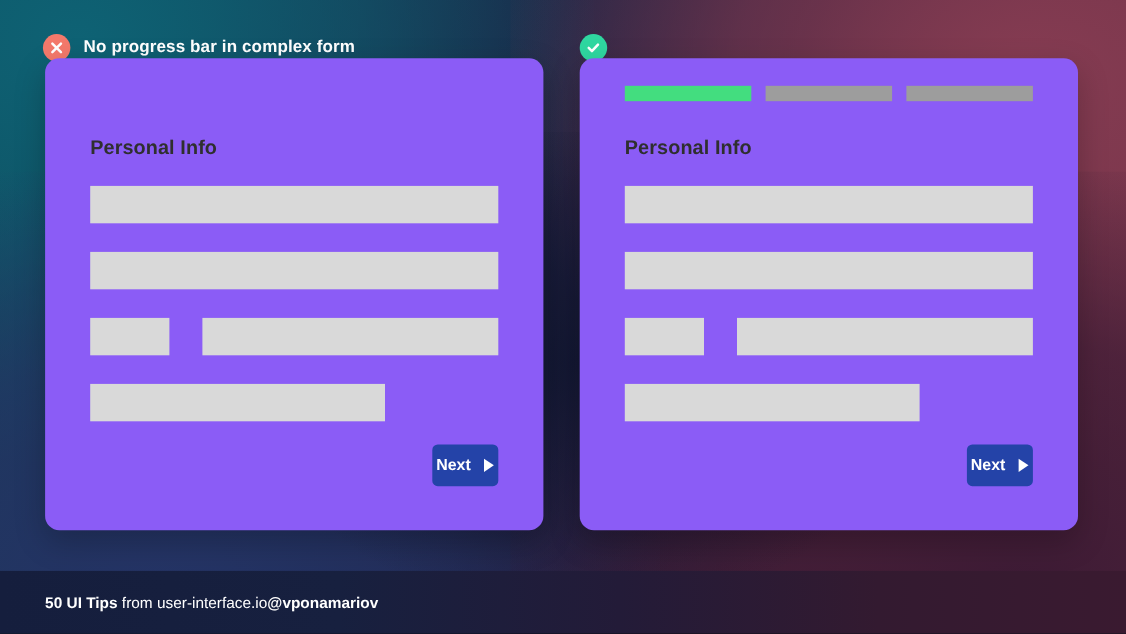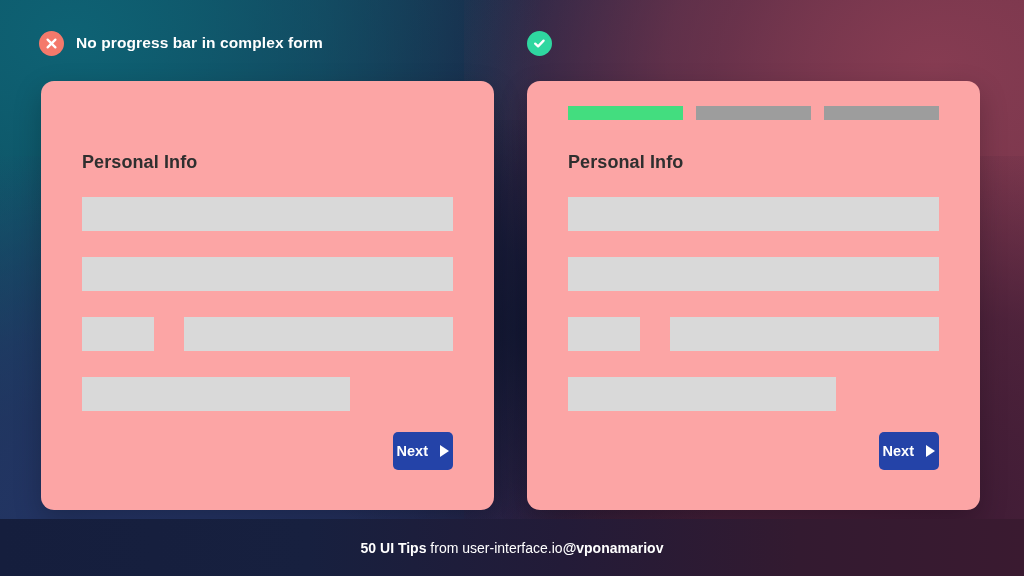--- a/index.html
+++ b/index.html
@@ -91,23 +91,23 @@
     color: #ffffff;
     font-size: 15.5px;
     font-weight: bold;
     letter-spacing: 0.1px;
     white-space: nowrap;
   }
 
   
   .card {
     position: absolute;
-    top: 81px;
+    top: 53px;
     height: 429px;
-    background: #fca5a5;
+    background: #8b5cf6;
     border-radius: 13px;
     box-shadow: 0 10px 28px rgba(0,0,0,0.22);
     box-sizing: border-box;
   }
   .card-left  { left: 41px;  width: 453px; }
   .card-right { left: 527px; width: 453px; }
 
   .card-inner {
     position: relative;
     height: 100%;
@@ -195,22 +195,22 @@
     left: 0; right: 0; bottom: 0;
     height: 57px;
     background: linear-gradient(90deg,
         #151e3d 0%,
         #17203f 30%,
         #231b38 55%,
         #331a30 78%,
         #3a1a30 100%);
     display: flex;
     align-items: center;
-    justify-content: center;
-    padding: 0 53px;
+    justify-content: flex-start;
+    padding: 0 41px;
     box-sizing: border-box;
   }
   .footer-left, .footer-right {
     color: #ffffff;
     font-size: 14px;
     white-space: nowrap;
   }
   .footer-left  { font-weight: normal; }
   .footer-left .strong { font-weight: bold; }
   .footer-right { font-weight: bold; }

